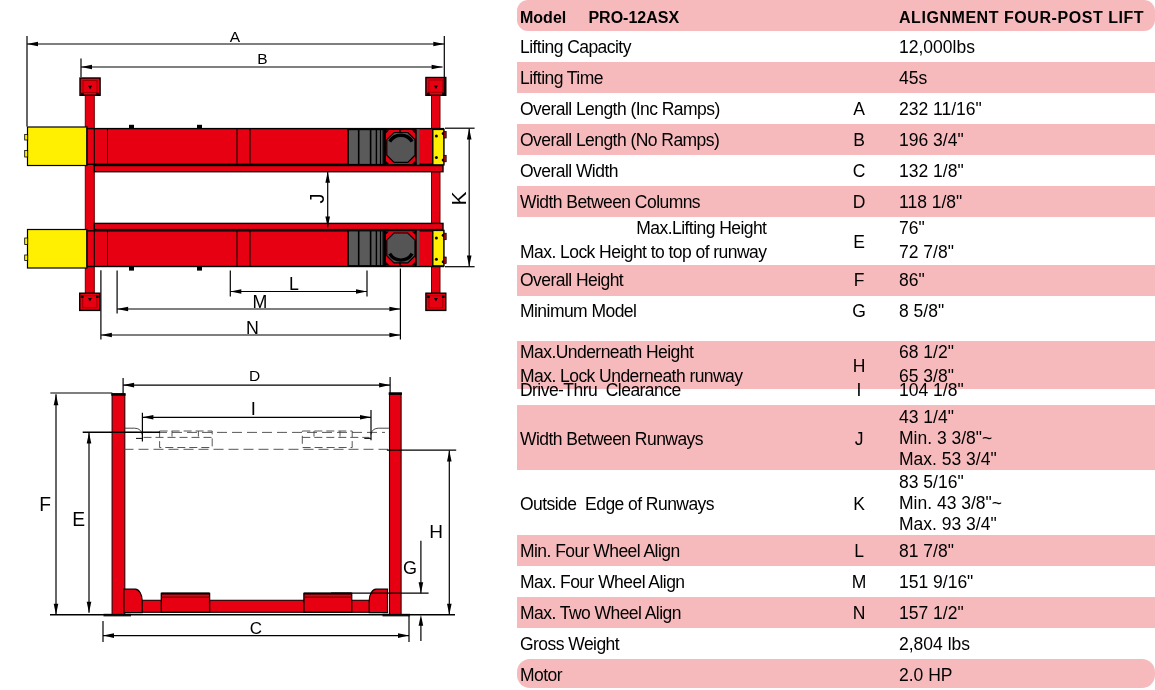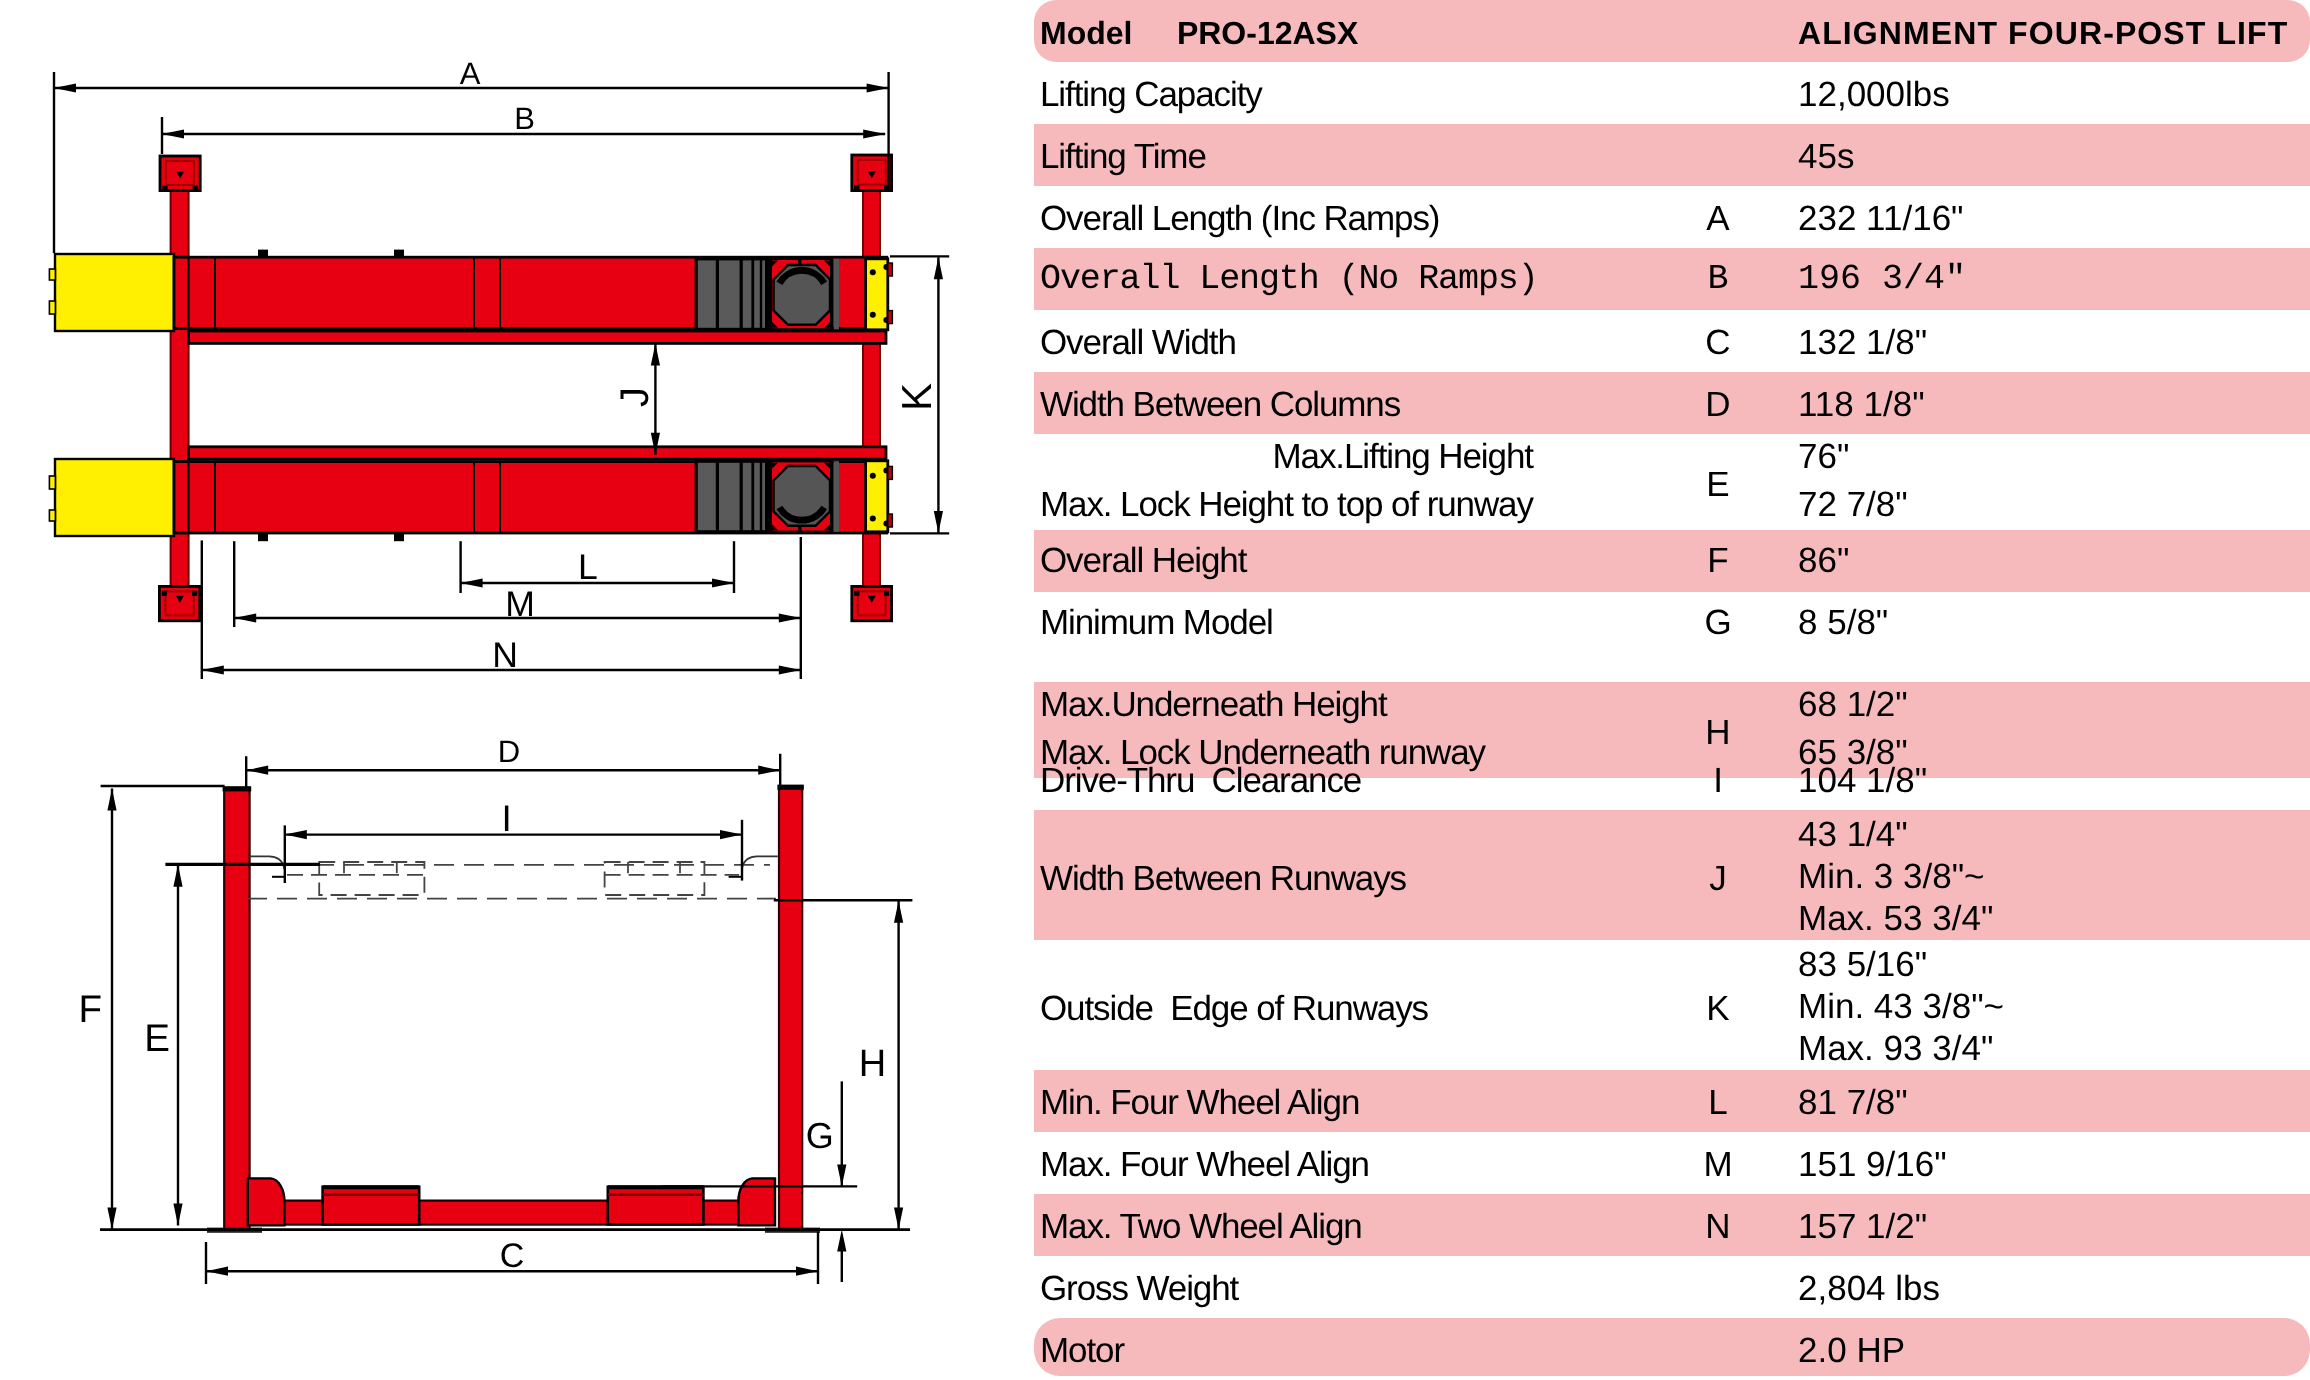--- a/index.html
+++ b/index.html
@@ -34,21 +34,21 @@
     <span class="lbl">Lifting Time</span>
         <span class="val">45s</span>
   </div>
 
   <div class="row" style="top:93px;height:31px;line-height:29.5px;">
     <span class="lbl">Overall Length (Inc Ramps)</span>
         <span class="ltr">A</span>
         <span class="val">232 11/16"</span>
   </div>
 
-  <div class="row pink" style="top:124px;height:31px;line-height:29.5px;font-family:Liberation Mono, monospace;">
+  <div class="row pink" style="top:124px;height:31px;line-height:29.5px;">
     <span class="lbl">Overall Length (No Ramps)</span>
         <span class="ltr">B</span>
         <span class="val">196 3/4"</span>
   </div>
 
   <div class="row" style="top:155px;height:31px;line-height:29.5px;">
     <span class="lbl">Overall Width</span>
         <span class="ltr">C</span>
         <span class="val">132 1/8"</span>
   </div>

